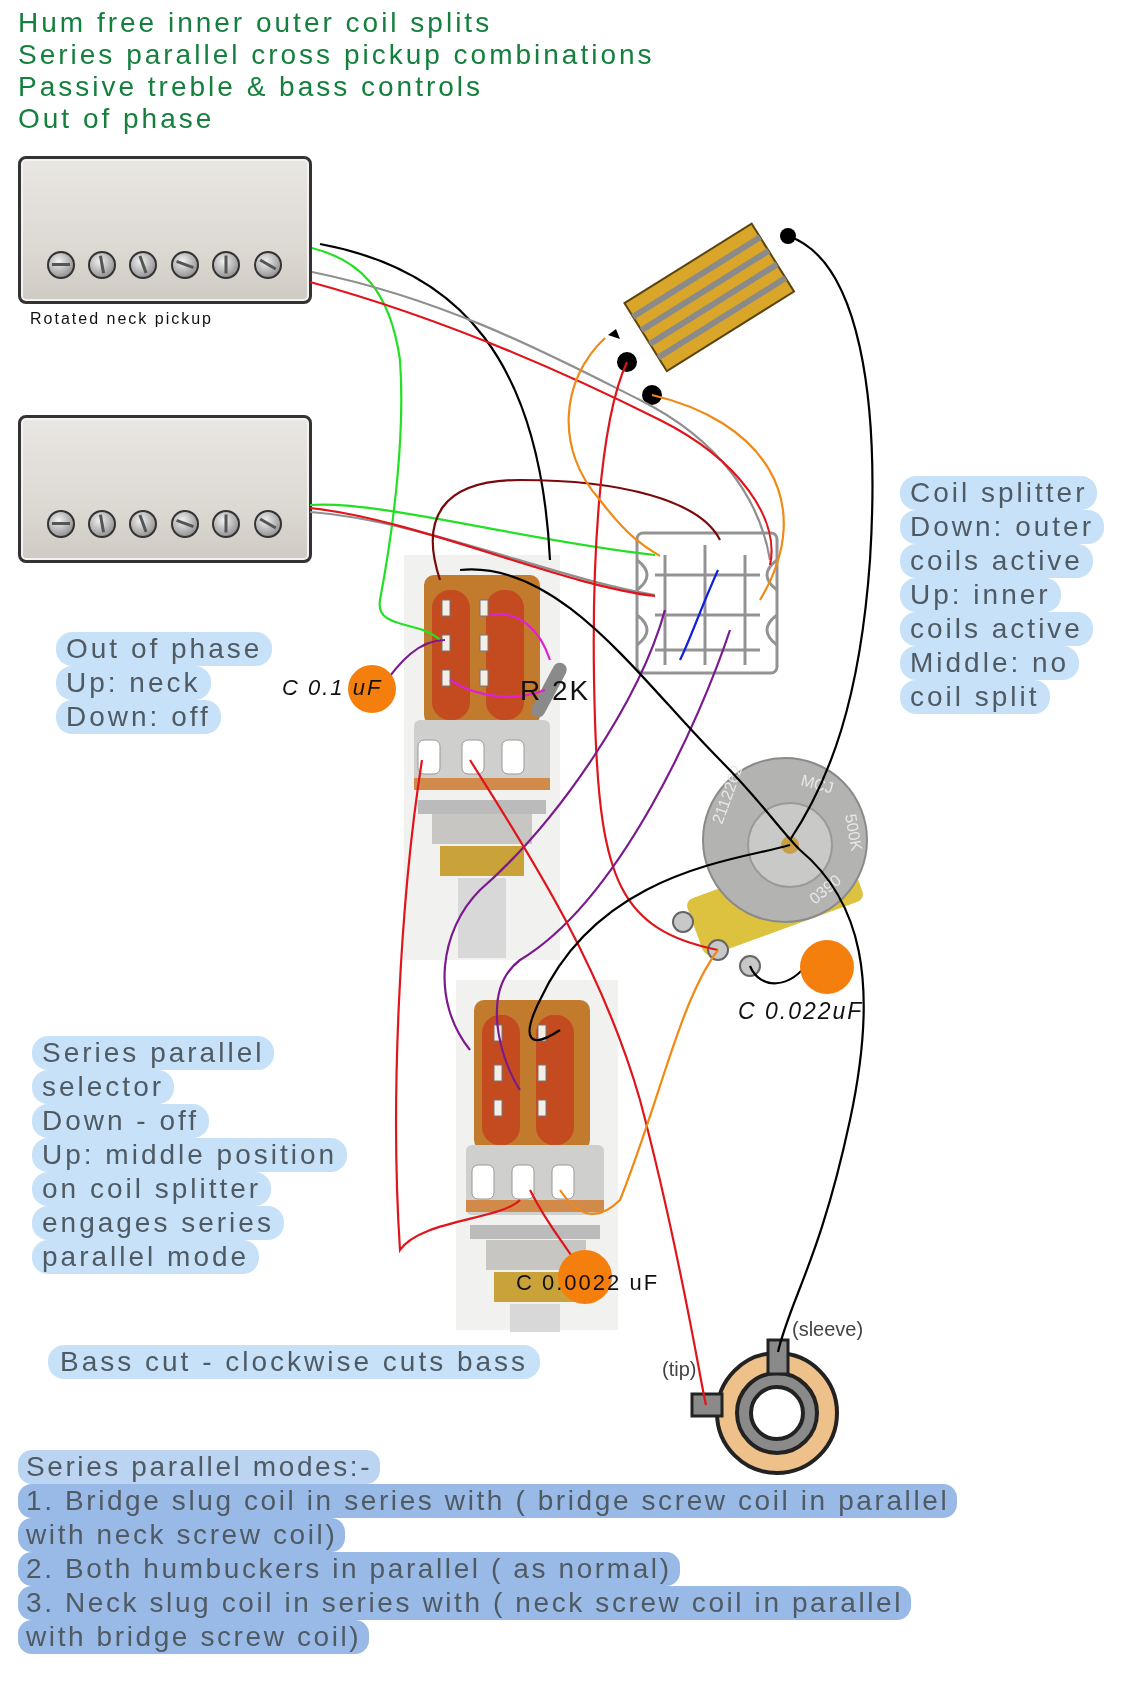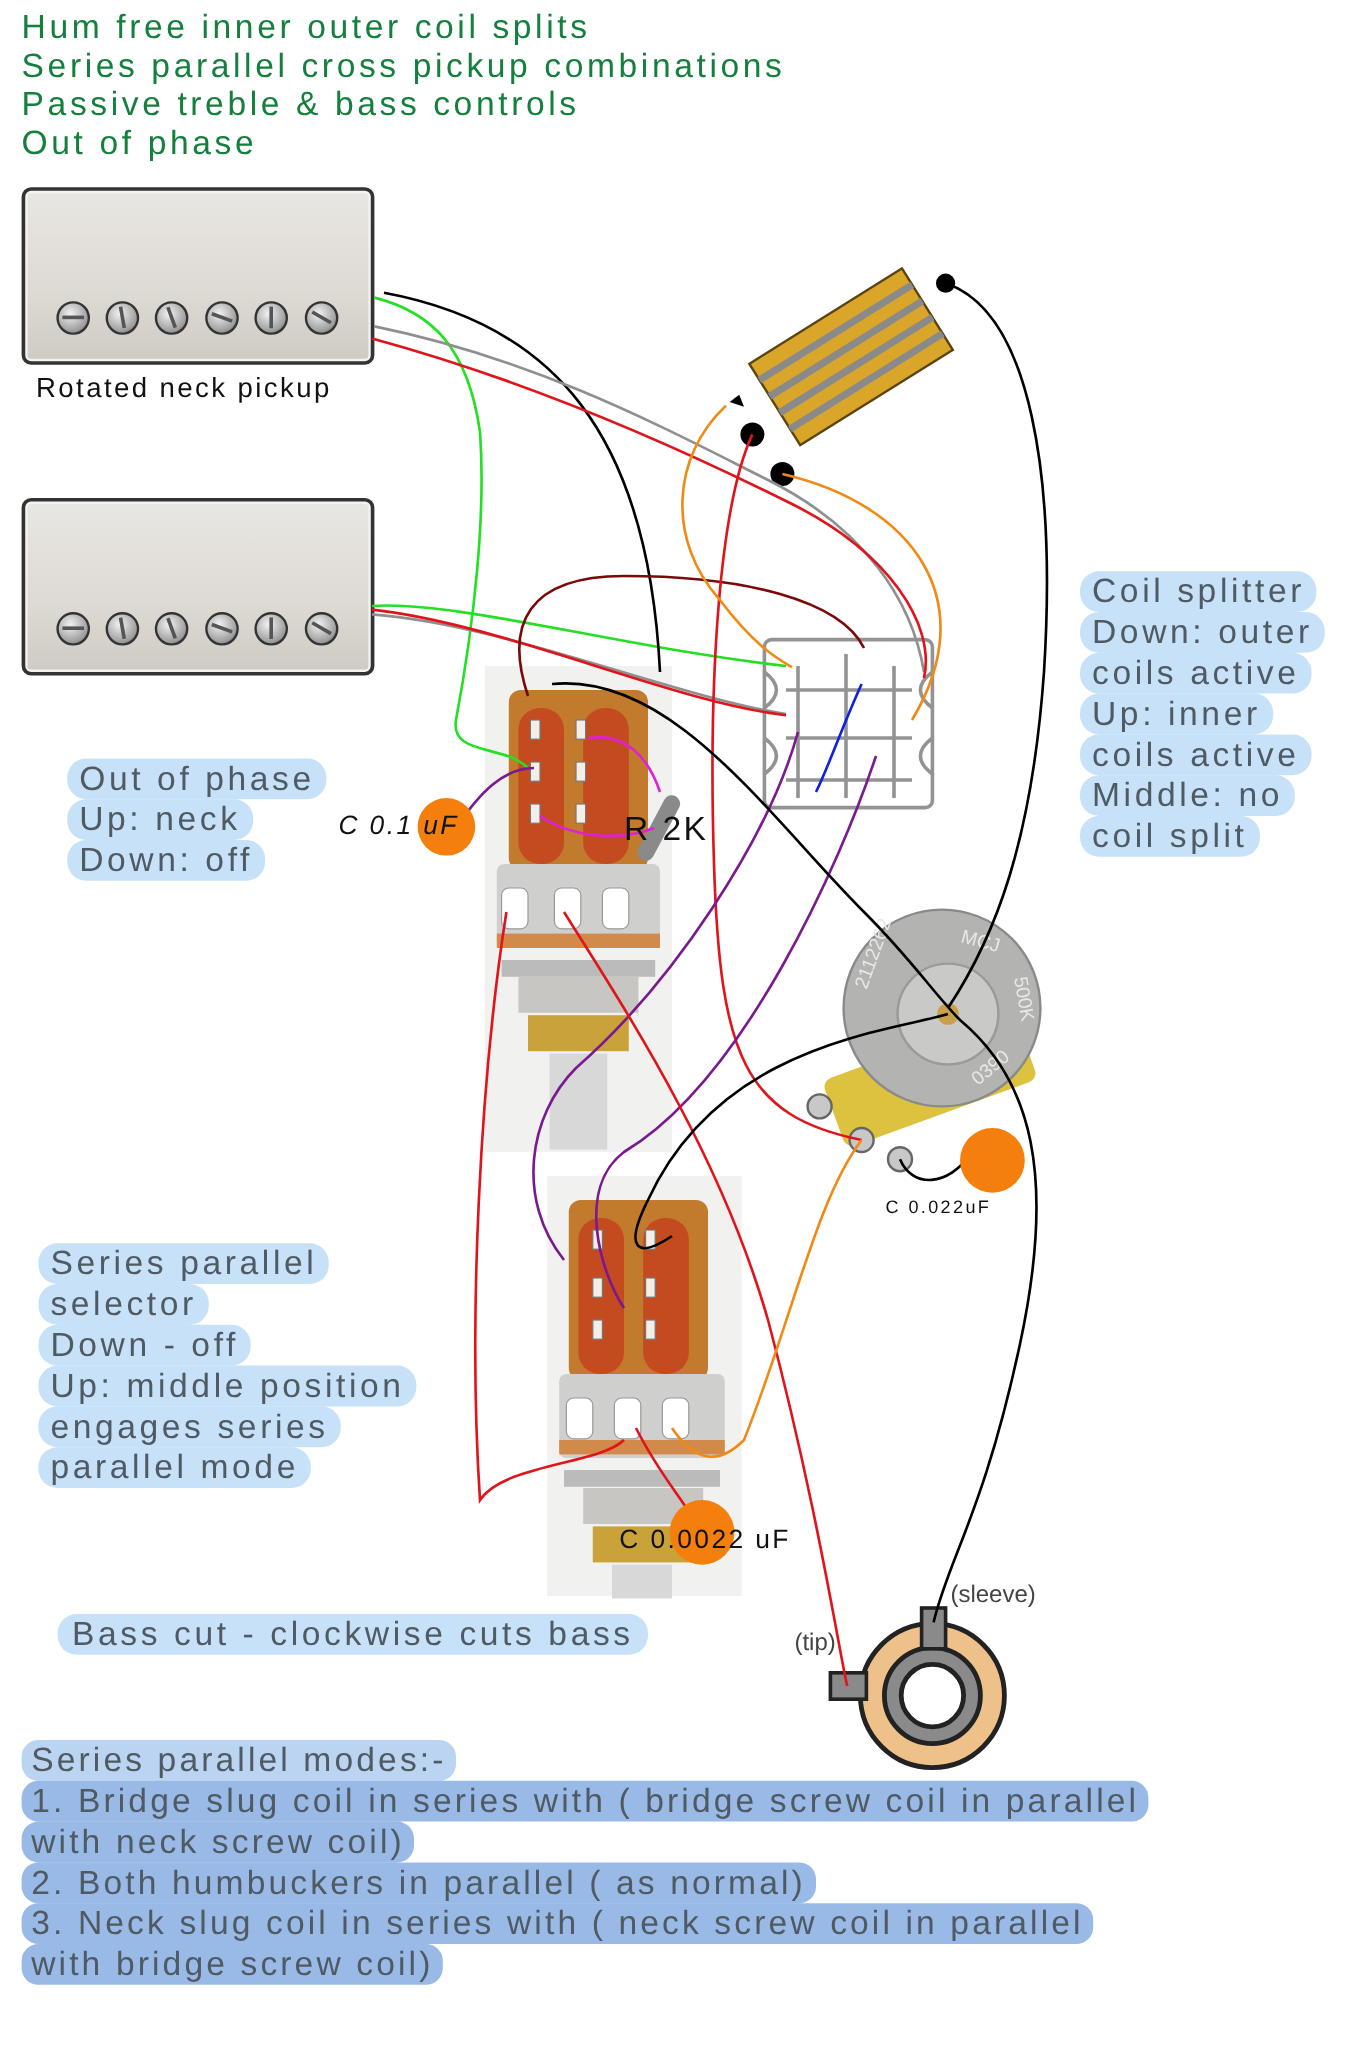--- a/index.html
+++ b/index.html
@@ -33,21 +33,21 @@
 <div class="header-line" style="top:102px">Out of phase</div>
 
 <div class="pickup" style="left:18px; top:156px;">
   <div class="screw" style="left:26px;"></div>
   <div class="screw" style="left:67px; --r:80deg;"></div>
   <div class="screw" style="left:108px; --r:70deg;"></div>
   <div class="screw" style="left:150px; --r:20deg;"></div>
   <div class="screw" style="left:191px; --r:90deg;"></div>
   <div class="screw" style="left:233px; --r:30deg;"></div>
 </div>
-<div class="label-plain" style="left:30px; top:310px; font-size:23px;">Rotated neck pickup</div>
+<div class="label-plain" style="left:30px; top:310px; font-size:16px;">Rotated neck pickup</div>
 
 <div class="pickup" style="left:18px; top:415px;">
   <div class="screw" style="left:26px;"></div>
   <div class="screw" style="left:67px; --r:80deg;"></div>
   <div class="screw" style="left:108px; --r:70deg;"></div>
   <div class="screw" style="left:150px; --r:20deg;"></div>
   <div class="screw" style="left:191px; --r:90deg;"></div>
   <div class="screw" style="left:233px; --r:30deg;"></div>
 </div>
 
@@ -187,21 +187,21 @@
     <path d="M790 845 C740 860 600 870 540 1000 C520 1040 530 1050 560 1030" stroke="#000"></path>
     <path d="M530 1190 C550 1230 570 1250 580 1270" stroke="#e0141b"></path>
   </g>
 </svg>
 
 <div class="cap" style="left:348px; top:665px; width:48px; height:48px;"></div>
 <div class="label-plain" style="left:282px; top:675px; font-size:22px;font-style:italic;">C 0.1 uF</div>
 <div class="label-plain" style="left:520px; top:675px; font-size:28px;">R 2K</div>
 
 <div class="cap" style="left:800px; top:940px; width:54px; height:54px;"></div>
-<div class="label-plain" style="left:738px; top:998px; font-size:15px;">C 0.022uF</div>
+<div class="label-plain" style="left:738px; top:998px; font-size:23px;font-style:italic;">C 0.022uF</div>
 
 <div class="cap" style="left:558px; top:1250px; width:54px; height:54px;"></div>
 <div class="label-plain" style="left:516px; top:1270px; font-size:22px;">C 0.0022 uF</div>
 
 <div class="label-plain" style="left:662px; top:1358px; font-size:20px; color:#444; letter-spacing:0;">(tip)</div>
 <div class="label-plain" style="left:792px; top:1318px; font-size:20px; color:#444; letter-spacing:0;">(sleeve)</div>
 
 <div class="note" style="left:900px; top:476px;">
   <span class="ln"><span class="hl">Coil splitter</span></span>
   <span class="ln"><span class="hl">Down: outer</span></span>
@@ -216,20 +216,21 @@
   <span class="ln"><span class="hl">Out of phase</span></span>
   <span class="ln"><span class="hl">Up: neck</span></span>
   <span class="ln"><span class="hl">Down: off</span></span>
 </div>
 
 <div class="note" style="left:32px; top:1036px;">
   <span class="ln"><span class="hl">Series parallel</span></span>
   <span class="ln"><span class="hl">selector</span></span>
   <span class="ln"><span class="hl">Down - off</span></span>
   <span class="ln"><span class="hl">Up: middle position</span></span>
+  <span class="ln"><span class="hl">on coil splitter</span></span>
   <span class="ln"><span class="hl">engages series</span></span>
   <span class="ln"><span class="hl">parallel mode</span></span>
 </div>
 
 <div class="note" style="left:48px; top:1345px;">
   <span class="ln"><span class="hl" style="padding:0 12px;">Bass cut - clockwise cuts bass</span></span>
 </div>
 
 <div class="note" style="left:18px; top:1450px; letter-spacing:2.6px;">
   <span class="ln"><span class="hl-strong" style="background:rgba(120,170,230,0.5);">Series parallel modes:-</span></span>

